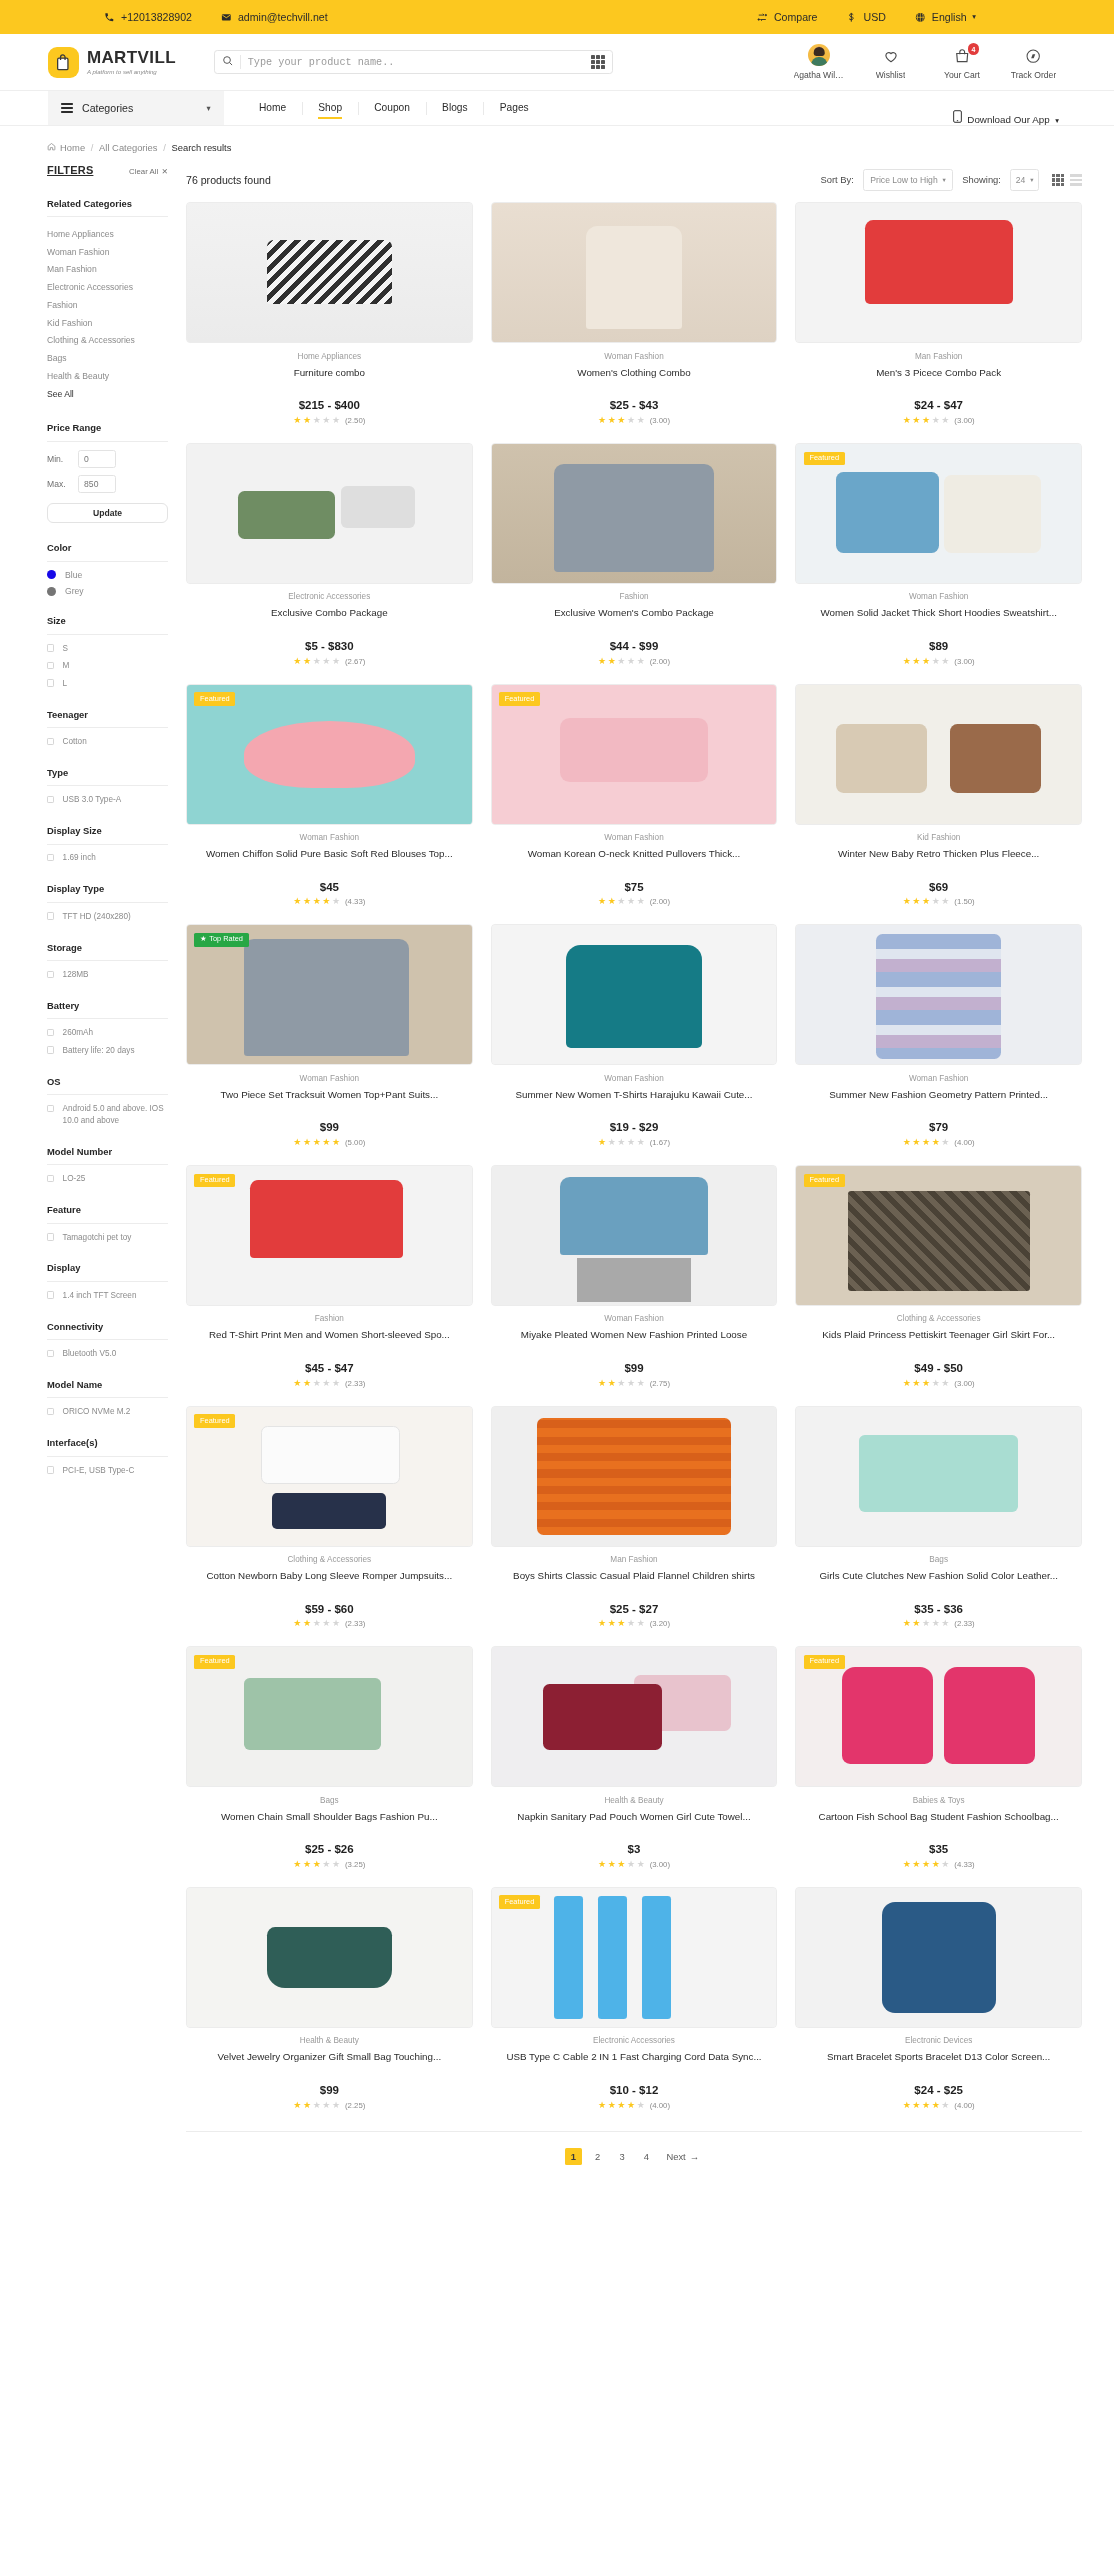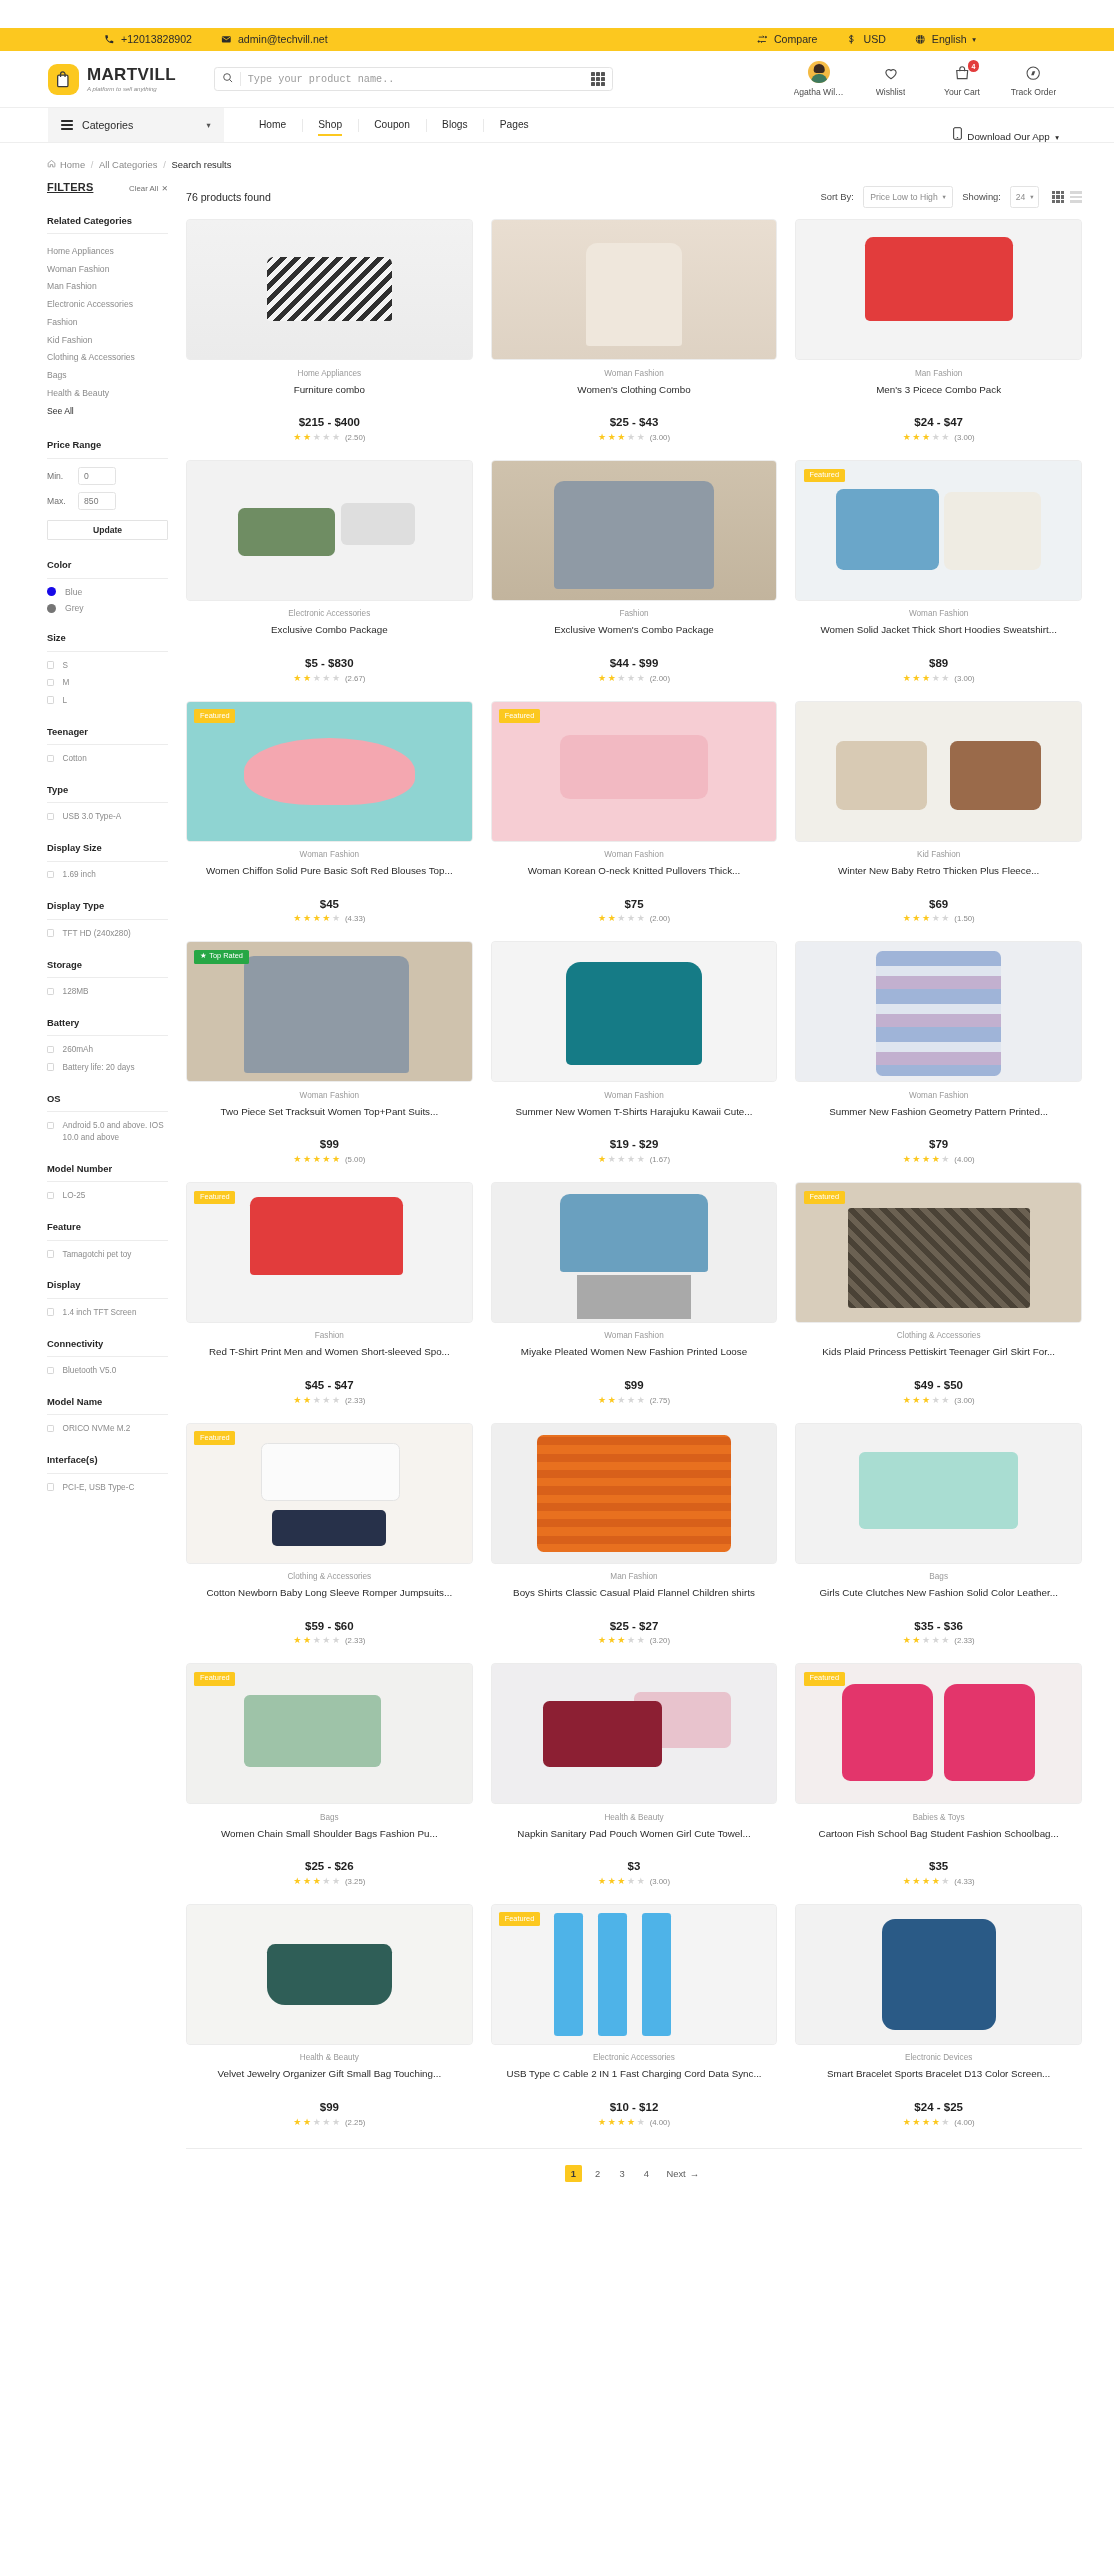--- a/index.html
+++ b/index.html
@@ -7,27 +7,26 @@
     width: 1115px;
     background: #ffffff;
     font-family: "Liberation Sans", sans-serif;
     color: #2b2b2b;
   }
   body { width: 1115px; }
 
   
   .topbar {
     background: #fcc81f;
-    height: 23px;
+    height: 34px;
     display: flex;
     align-items: center;
     padding: 0 33px;
     font-size: 10.6px;
     color: #2b2b2b;
-    margin-top: 28px;
   }
   .topbar-left { display: flex; align-items: center; gap: 28px; margin-left: 70px; }
   .topbar-right { display: flex; align-items: center; gap: 28px; margin-left: auto; margin-right: 106px; }
   .tb-item { display: flex; align-items: center; gap: 5.7px; white-space: nowrap; cursor: pointer; }
   .tb-icon { display: inline-flex; align-items: center; justify-content: center; width: 12.3px; height: 12.3px; }
   .tb-icon svg { display: block; }
 
   
   .header {
     height: 56px;
@@ -158,21 +157,21 @@
   .cat-link.see-all { color: #2b2b2b; }
   .prow { display: flex; align-items: center; gap: 8.2px; margin-bottom: 7.4px; }
   .plabel { font-size: 8.6px; color: #6f6f6f; width: 23px; }
   .pinput {
     border: 0.8px solid #e3e3e3; border-radius: 2.5px; height: 18px; width: 38px;
     font-size: 8.6px; padding: 0 4.9px; color: #777; outline: 0;
     font-family: "Liberation Sans", sans-serif;
   }
   .update-btn {
     width: 100%; height: 20.5px; border: 0.8px solid #e3e3e3; background: #fff;
-    border-radius: 1px; font-size: 8.6px; font-weight: 700; color: #2b2b2b;
+    border-radius: 6px; font-size: 8.6px; font-weight: 700; color: #2b2b2b;
     cursor: pointer; font-family: "Liberation Sans", sans-serif; margin-top: 2.5px;
   }
   .swatch-row { display: flex; align-items: center; gap: 9px; margin-bottom: 6.5px; cursor: pointer; }
   .swatch { width: 9px; height: 9px; border-radius: 50%; }
   .swatch-label { font-size: 8.6px; color: #8b8b8b; }
   .cb-row { display: flex; align-items: flex-start; gap: 8.2px; margin-bottom: 5.7px; cursor: pointer; }
   .cb {
     width: 7.4px; height: 7.4px; border: 0.8px solid #d6d6d6; border-radius: 1.2px;
     flex: 0 0 7.4px; margin-top: 1.6px; background: #fff;
   }

